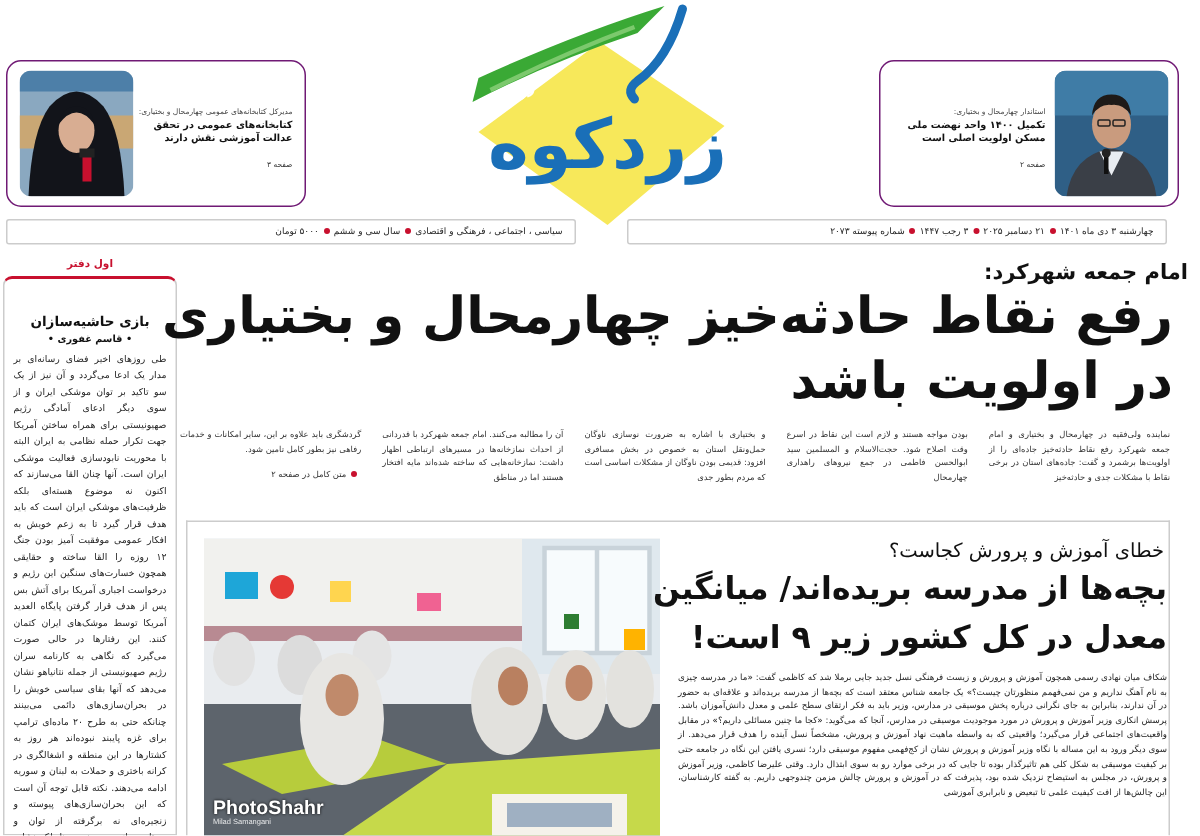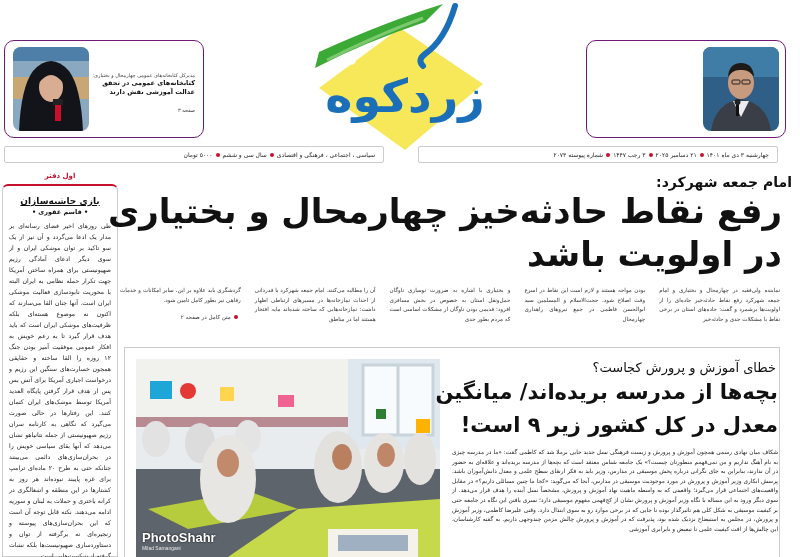--- a/index.html
+++ b/index.html
@@ -26,21 +26,21 @@
   
   .infobar { position: absolute; top: 146px; height: 17px; border: 1px solid #ccc; border-radius: 2px; background: #fff; font-size: 6px; line-height: 15px; padding: 0 8px; color: #222; white-space: nowrap; overflow: hidden; }
   .infobar.left { left: 4px; width: 380px; }
   .infobar.right { left: 418px; width: 360px; }
   .dot { display: inline-block; width: 4px; height: 4px; border-radius: 50%; background: #c8102e; margin: 0 3px; vertical-align: middle; }
 
   
   .sidecol { position: absolute; left: 2px; top: 172px; width: 116px; height: 385px; }
   .sidecol .tag { text-align: center; font-size: 7px; color: #c8102e; font-weight: bold; height: 10px; }
   .sidecol .box { position: absolute; top: 12px; left: 0; width: 116px; height: 373px; border: 1px solid #ccc; border-top: 2px solid #c8102e; border-radius: 6px 6px 0 0; padding: 4px 6px; }
-  .sidecol .stitle { font-size: 9px; font-weight: bold; text-align: center; margin-top: 6px; text-decoration: underline; }
+  .sidecol .stitle { font-size: 9px; font-weight: bold; text-align: center; margin-top: 20px; }
   .sidecol .author { font-size: 6.5px; font-weight: bold; text-align: center; margin: 2px 0 4px; }
   .sidecol .body { font-size: 6.2px; line-height: 11px; text-align: justify; color: #222; }
 
   
   .kicker-main { position: absolute; right: 8px; top: 174px; font-size: 14px; font-weight: bold; }
   .headline { position: absolute; right: 18px; top: 190px; width: 680px; text-align: right; font-size: 34px; line-height: 43px; font-weight: 900; letter-spacing: 0.5px; }
 
   .maincols { position: absolute; top: 286px; right: 20px; width: 660px; height: 50px; display: flex; flex-direction: row; gap: 14px; }
   .maincols .col { flex: 1; font-size: 5.6px; line-height: 9.5px; text-align: justify; color: #333; }
   .maincols .more { color: #333; margin-top: 8px; display: block; }
@@ -68,20 +68,25 @@
         <rect x="0" y="0" width="76" height="30" fill="#3f7ca6"></rect>
         <path d="M8 84 Q12 56 38 52 Q64 56 68 84 Z" fill="#3a3f47"></path>
         <path d="M30 54 L38 70 L46 54 Z" fill="#e9edf2"></path>
         <ellipse cx="38" cy="36" rx="13" ry="16" fill="#c99b7e"></ellipse>
         <path d="M25 30 Q26 16 38 16 Q50 16 51 30 Q46 22 38 23 Q30 22 25 30Z" fill="#1e1a18"></path>
         <rect x="29" y="33" width="8" height="4" rx="1" fill="none" stroke="#222" stroke-width="1"></rect>
         <rect x="39" y="33" width="8" height="4" rx="1" fill="none" stroke="#222" stroke-width="1"></rect>
         <rect x="33" y="55" width="3" height="14" fill="#111"></rect>
         <circle cx="34.5" cy="55" r="3" fill="#222"></circle>
       </svg>
+    </div>
+    <div class="txt">
+      <div class="kicker">استاندار چهارمحال و بختیاری:</div>
+      <div class="ttl">تکمیل ۱۴۰۰ واحد نهضت ملی مسکن اولویت اصلی است</div>
+      <div class="pg">صفحه ۲</div>
     </div>
   </div>
 
   <div class="logo">
     <svg width="190" height="150" viewBox="0 0 190 150">
       <polygon points="95,28 178,84 100,150 14,88" fill="#f7e85a"></polygon>
       <path d="M10 68 Q60 42 120 22 L138 4 Q80 22 14 52 Z" fill="#3aa935"></path>
       <path d="M22 60 Q70 36 118 18" stroke="#7cc96d" stroke-width="3" fill="none"></path>
       <text x="52" y="60" font-family="DejaVu Sans, sans-serif" font-size="11" font-weight="bold" fill="#fff" transform="rotate(-22 52 60)">روزنامه</text>
       <path d="M150 6 Q140 40 120 54 Q112 60 118 66" stroke="#1a6fb8" stroke-width="6" fill="none" stroke-linecap="round"></path>

